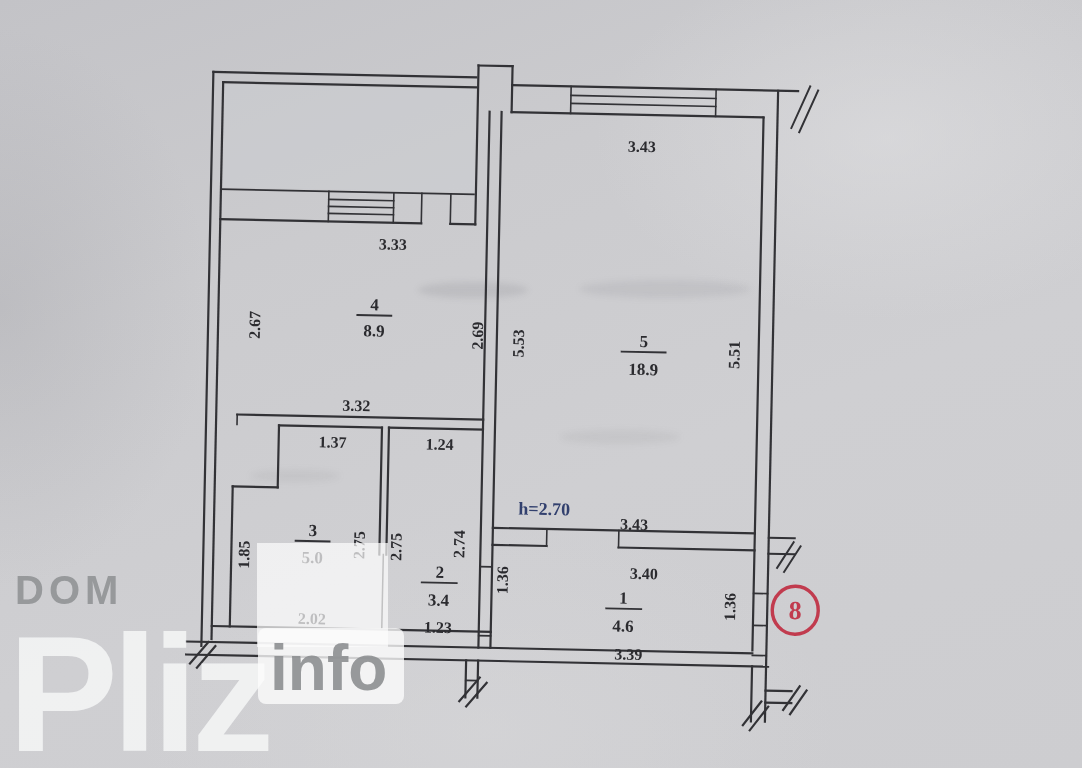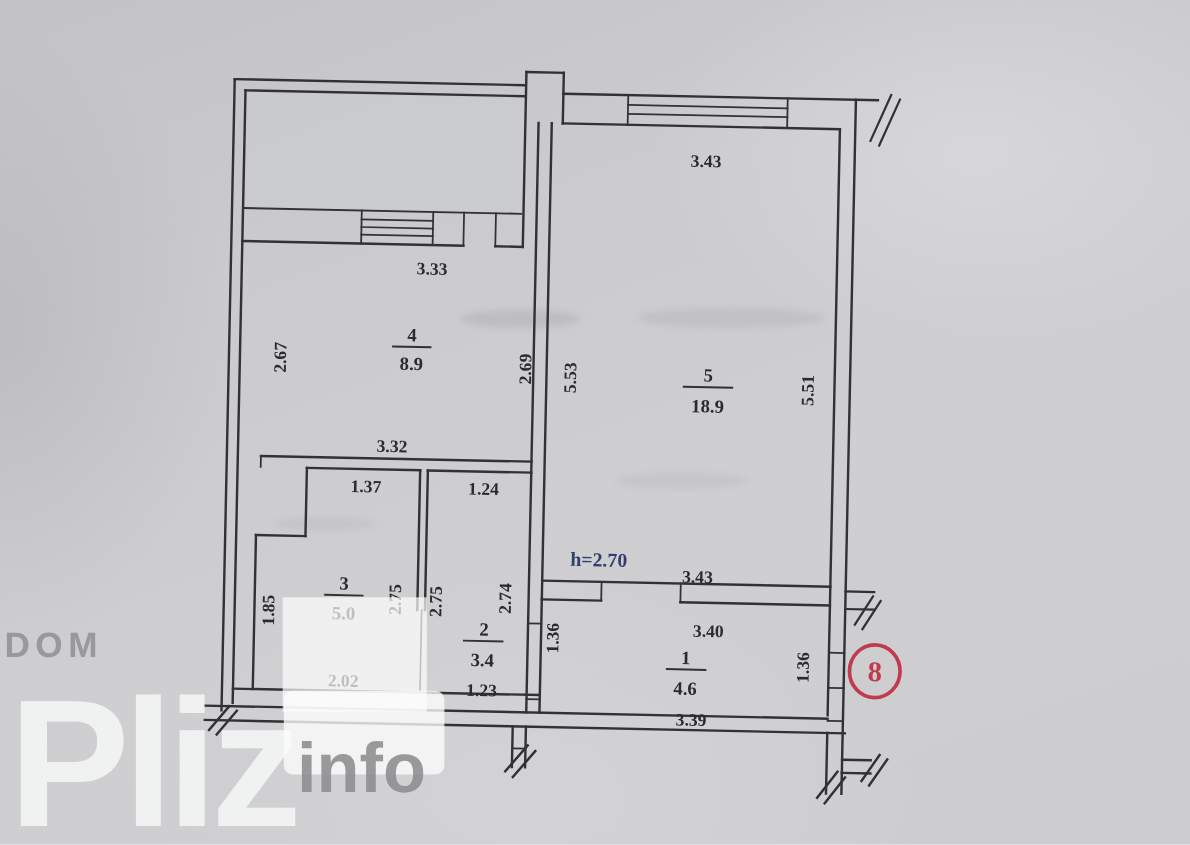--- a/index.html
+++ b/index.html
@@ -18,24 +18,24 @@
   .s3{left:560px;top:430px;width:120px;height:14px;background:rgba(96,96,104,.08);}
   .s4{left:250px;top:470px;width:90px;height:12px;background:rgba(96,96,104,.08);}
   svg{position:absolute;left:0;top:0;}
   svg text{font-family:"Liberation Serif", serif;fill:#2b2b2f;font-weight:600;}
   .dim{font-size:16px;}
   .num{font-size:17px;}
   .note{font-size:18px;fill:#32406e;}
   .stampnum{font-size:26px;fill:#c13b4e;font-weight:700;}
   .wm{position:absolute;font-family:"Liberation Sans", sans-serif;font-weight:bold;}
   .wm-box3{left:257px;top:543px;width:131px;height:104px;background:rgba(253,253,253,.70);}
-  .wm-dom{left:4px;top:568px;font-size:32px;letter-spacing:5px;color:rgba(148,150,152,.95);}
+  .wm-dom{left:15px;top:568px;font-size:40px;letter-spacing:5px;color:rgba(148,150,152,.95);}
   .wm-pliz{left:8px;top:612px;font-size:165px;line-height:1;letter-spacing:-6px;color:rgba(247,248,248,.82);}
   .wm-infobox{left:258px;top:628px;width:146px;height:76px;background:rgba(252,252,252,.78);border-radius:8px;}
-  .wm-info{left:270px;top:662px;font-size:64px;line-height:72px;color:rgba(138,140,142,.88);}
+  .wm-info{left:270px;top:632px;font-size:64px;line-height:72px;color:rgba(138,140,142,.88);}
 </style>
 </head>
 <body>
 
 <div class="photo">
   <div class="smudge s1"></div>
   <div class="smudge s2"></div>
   <div class="smudge s3"></div>
   <div class="smudge s4"></div>
 

